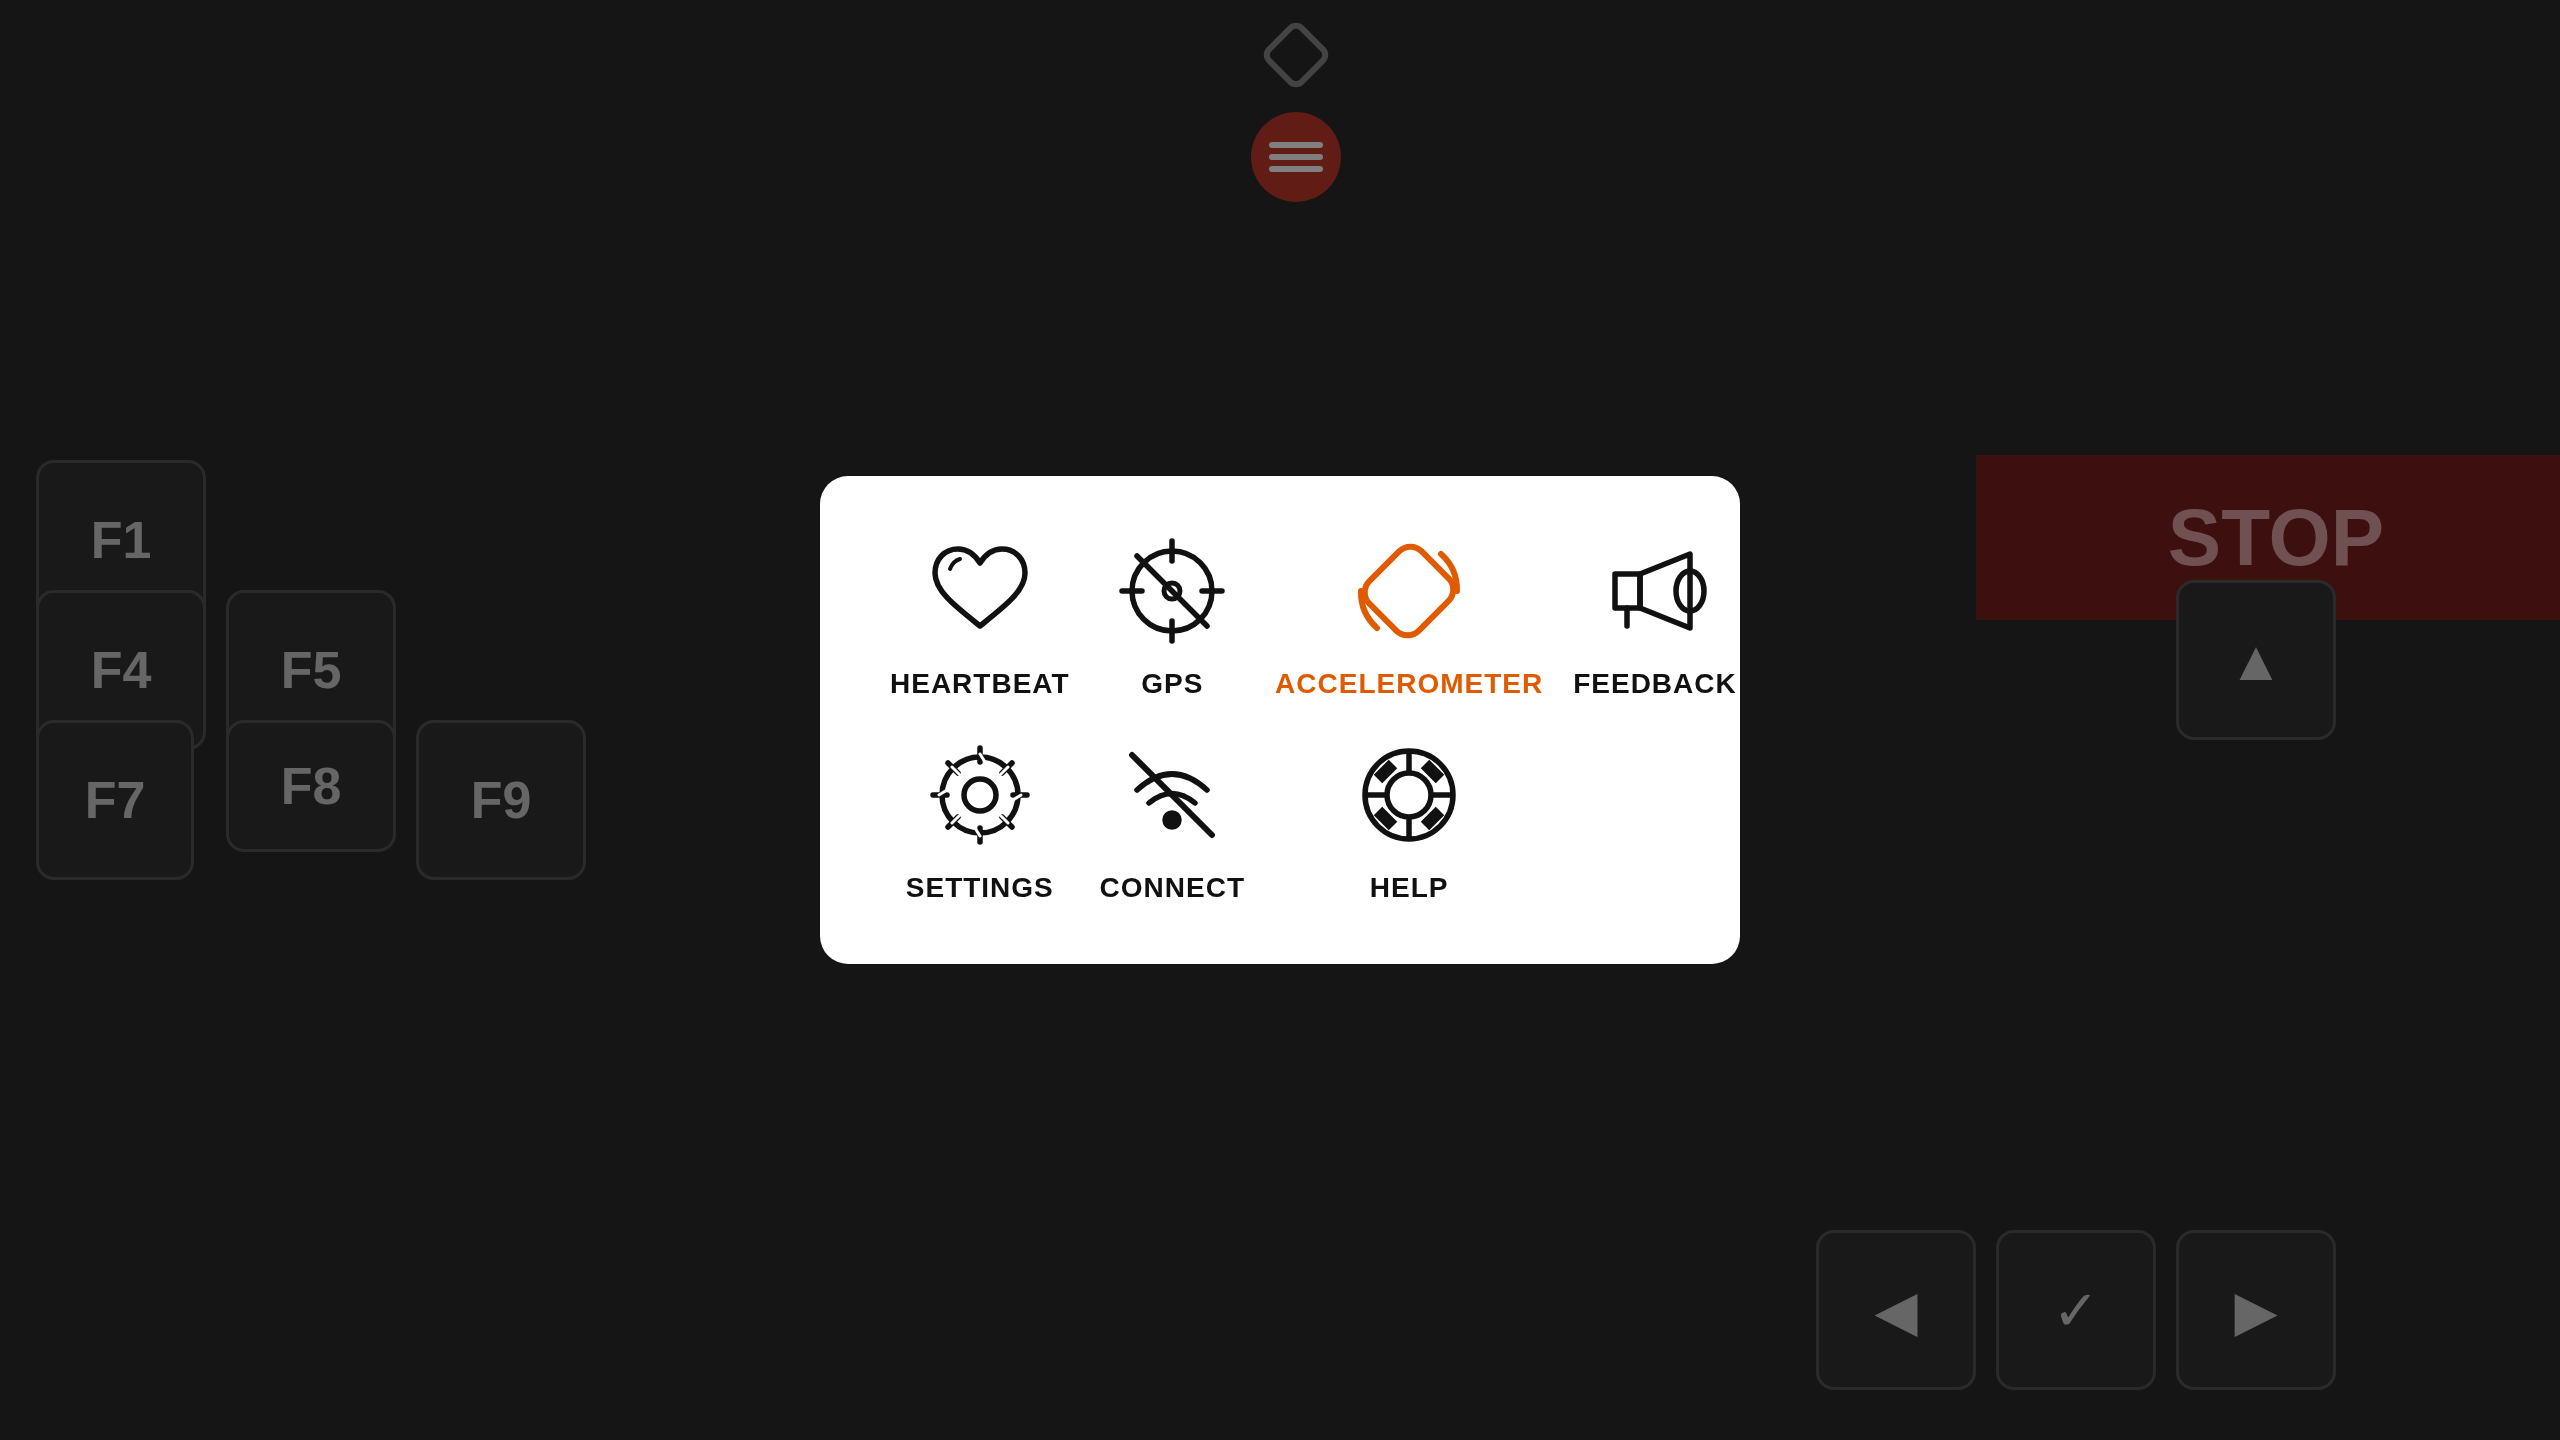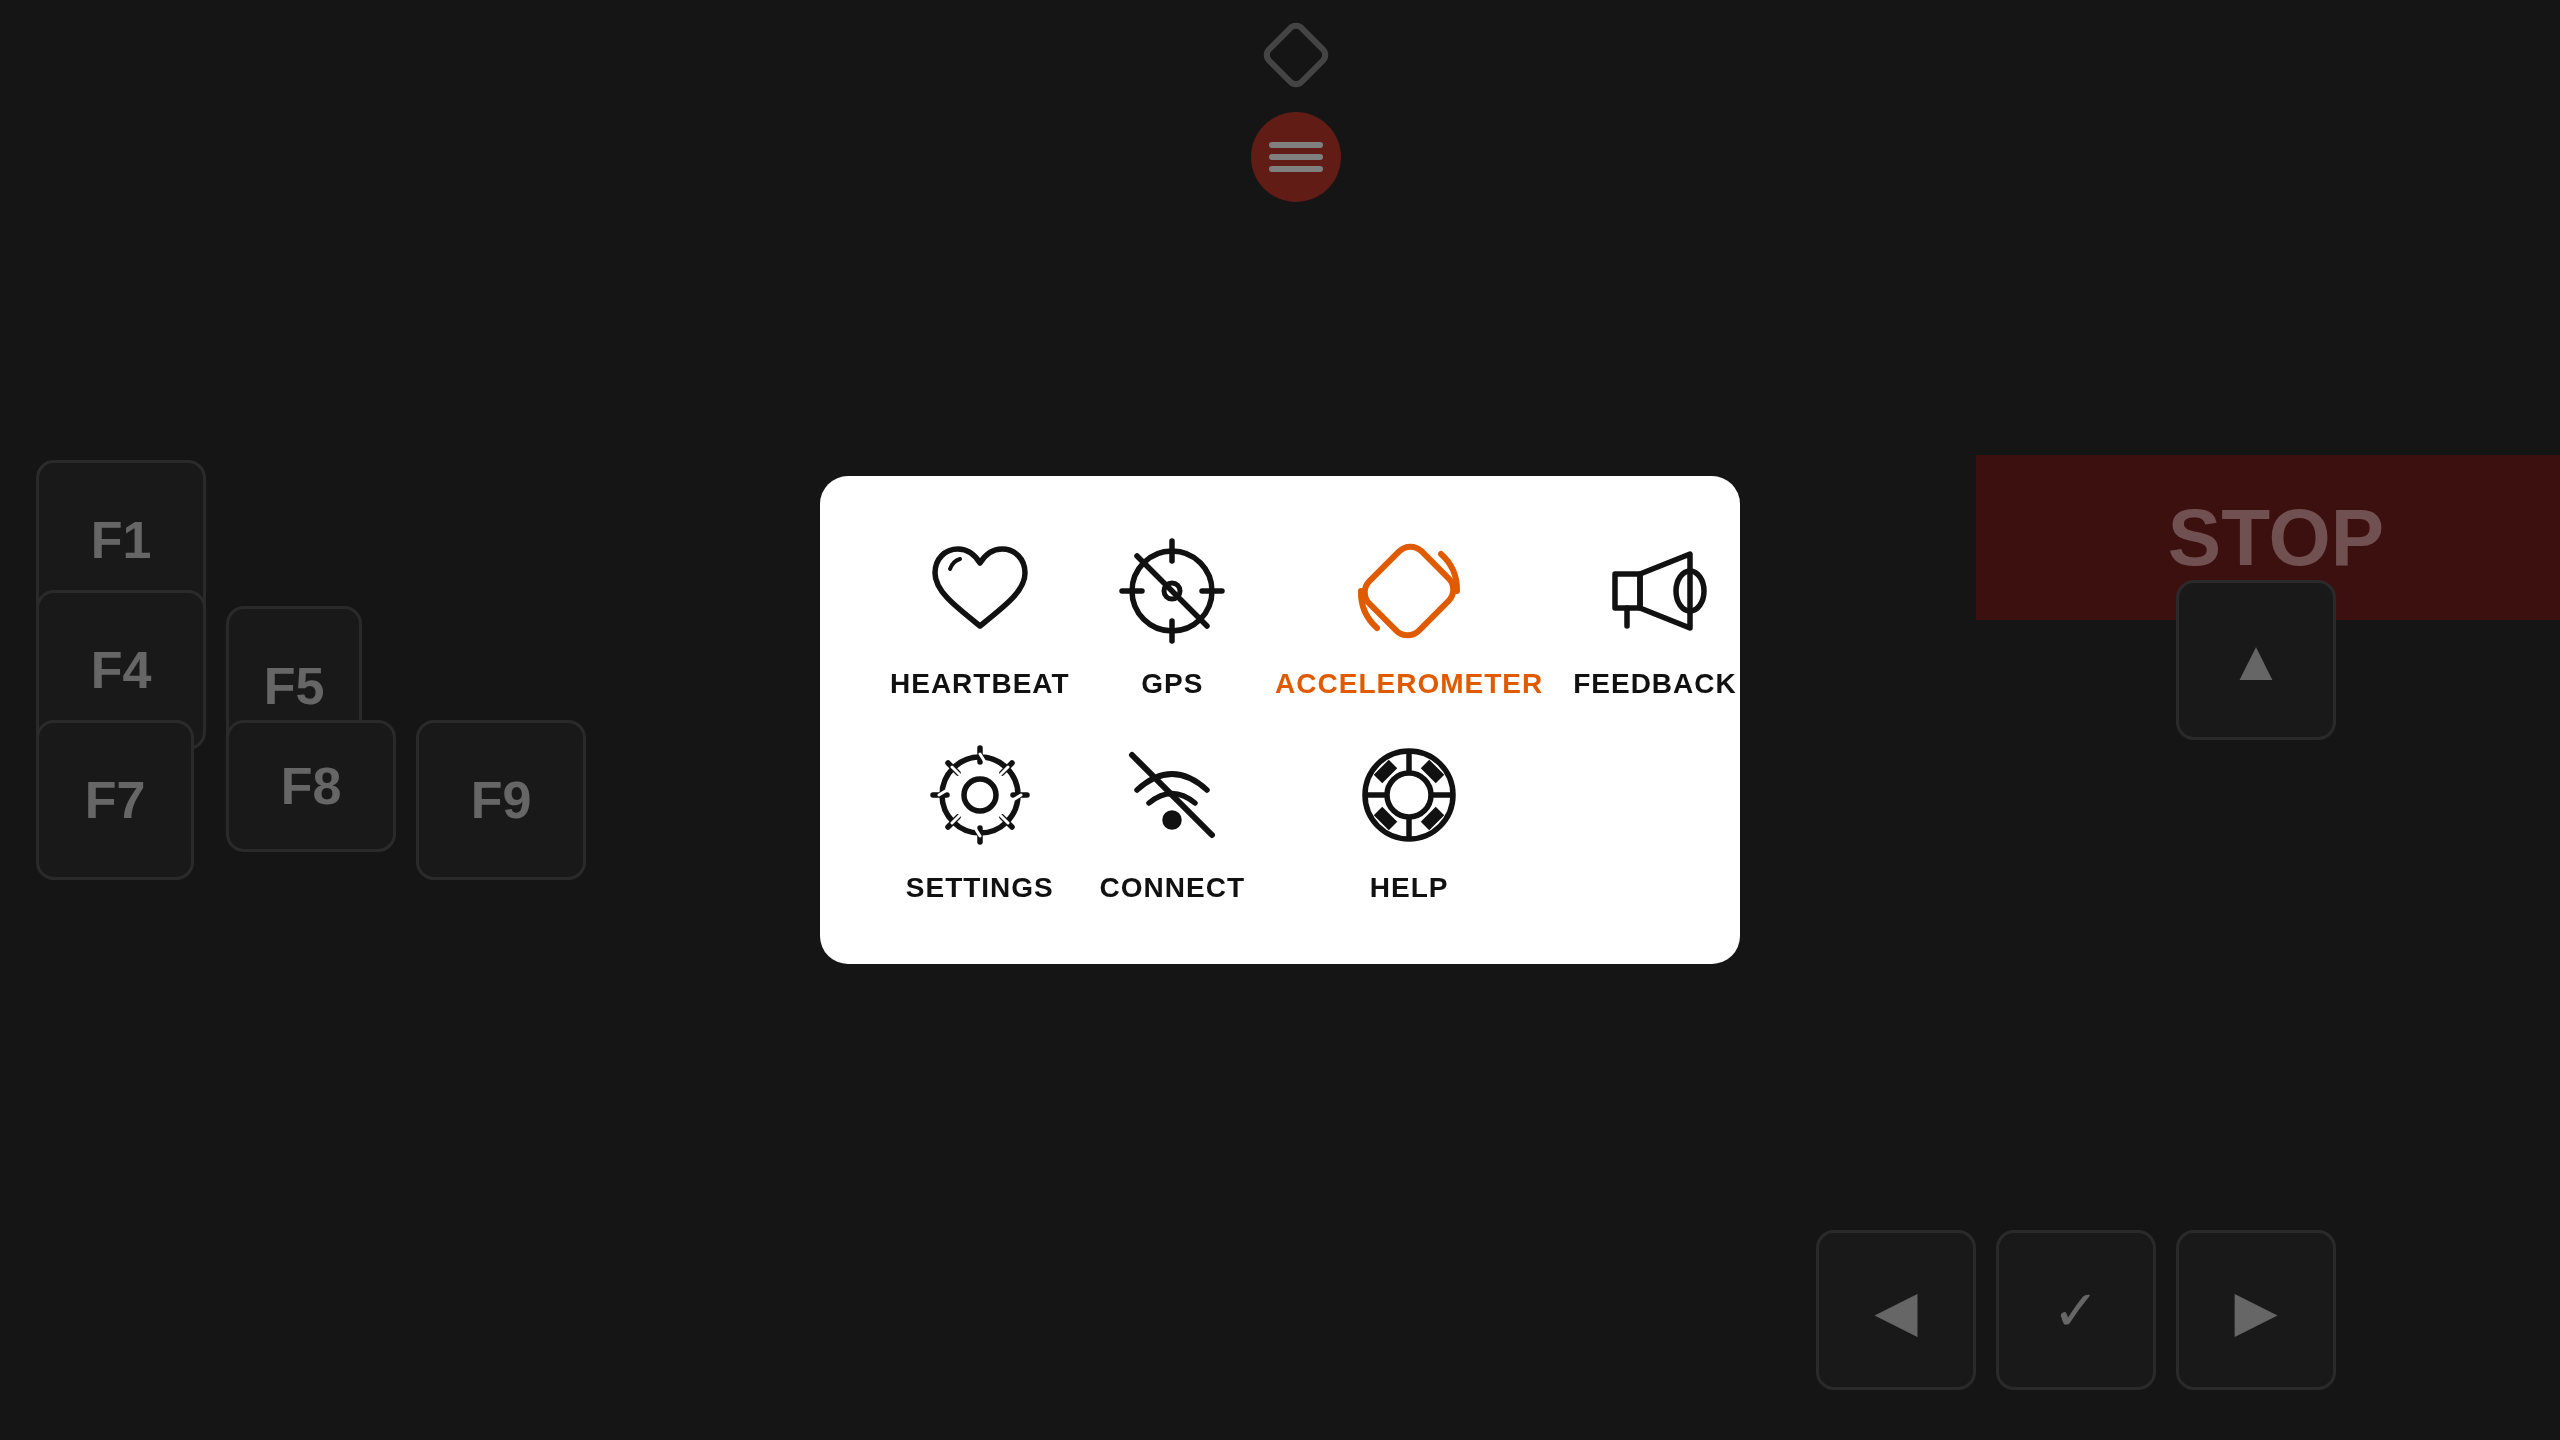--- a/index.html
+++ b/index.html
@@ -129,21 +129,21 @@
 
   <div class="key-btn" style="top:460px;left:20px;width:170px;height:160px;">
     <span>F1</span>
   </div>
 
 
   <div class="key-btn" style="top:590px;left:20px;width:170px;height:160px;">
     <span>F4</span>
   </div>
 
-  <div class="key-btn" style="top:590px;left:210px;width:136px;height:160px;margin-top:16px;">
+  <div class="key-btn" style="top:590px;left:210px;width:170px;height:160px;">
     <span>F5</span>
   </div>
 
   <div class="key-btn" style="top:720px;left:20px;width:158px;height:160px;">
     <span>F7</span>
   </div>
 
   <div class="key-btn" style="top:720px;left:210px;width:170px;height:132px;">
     <span>F8</span>
   </div>

